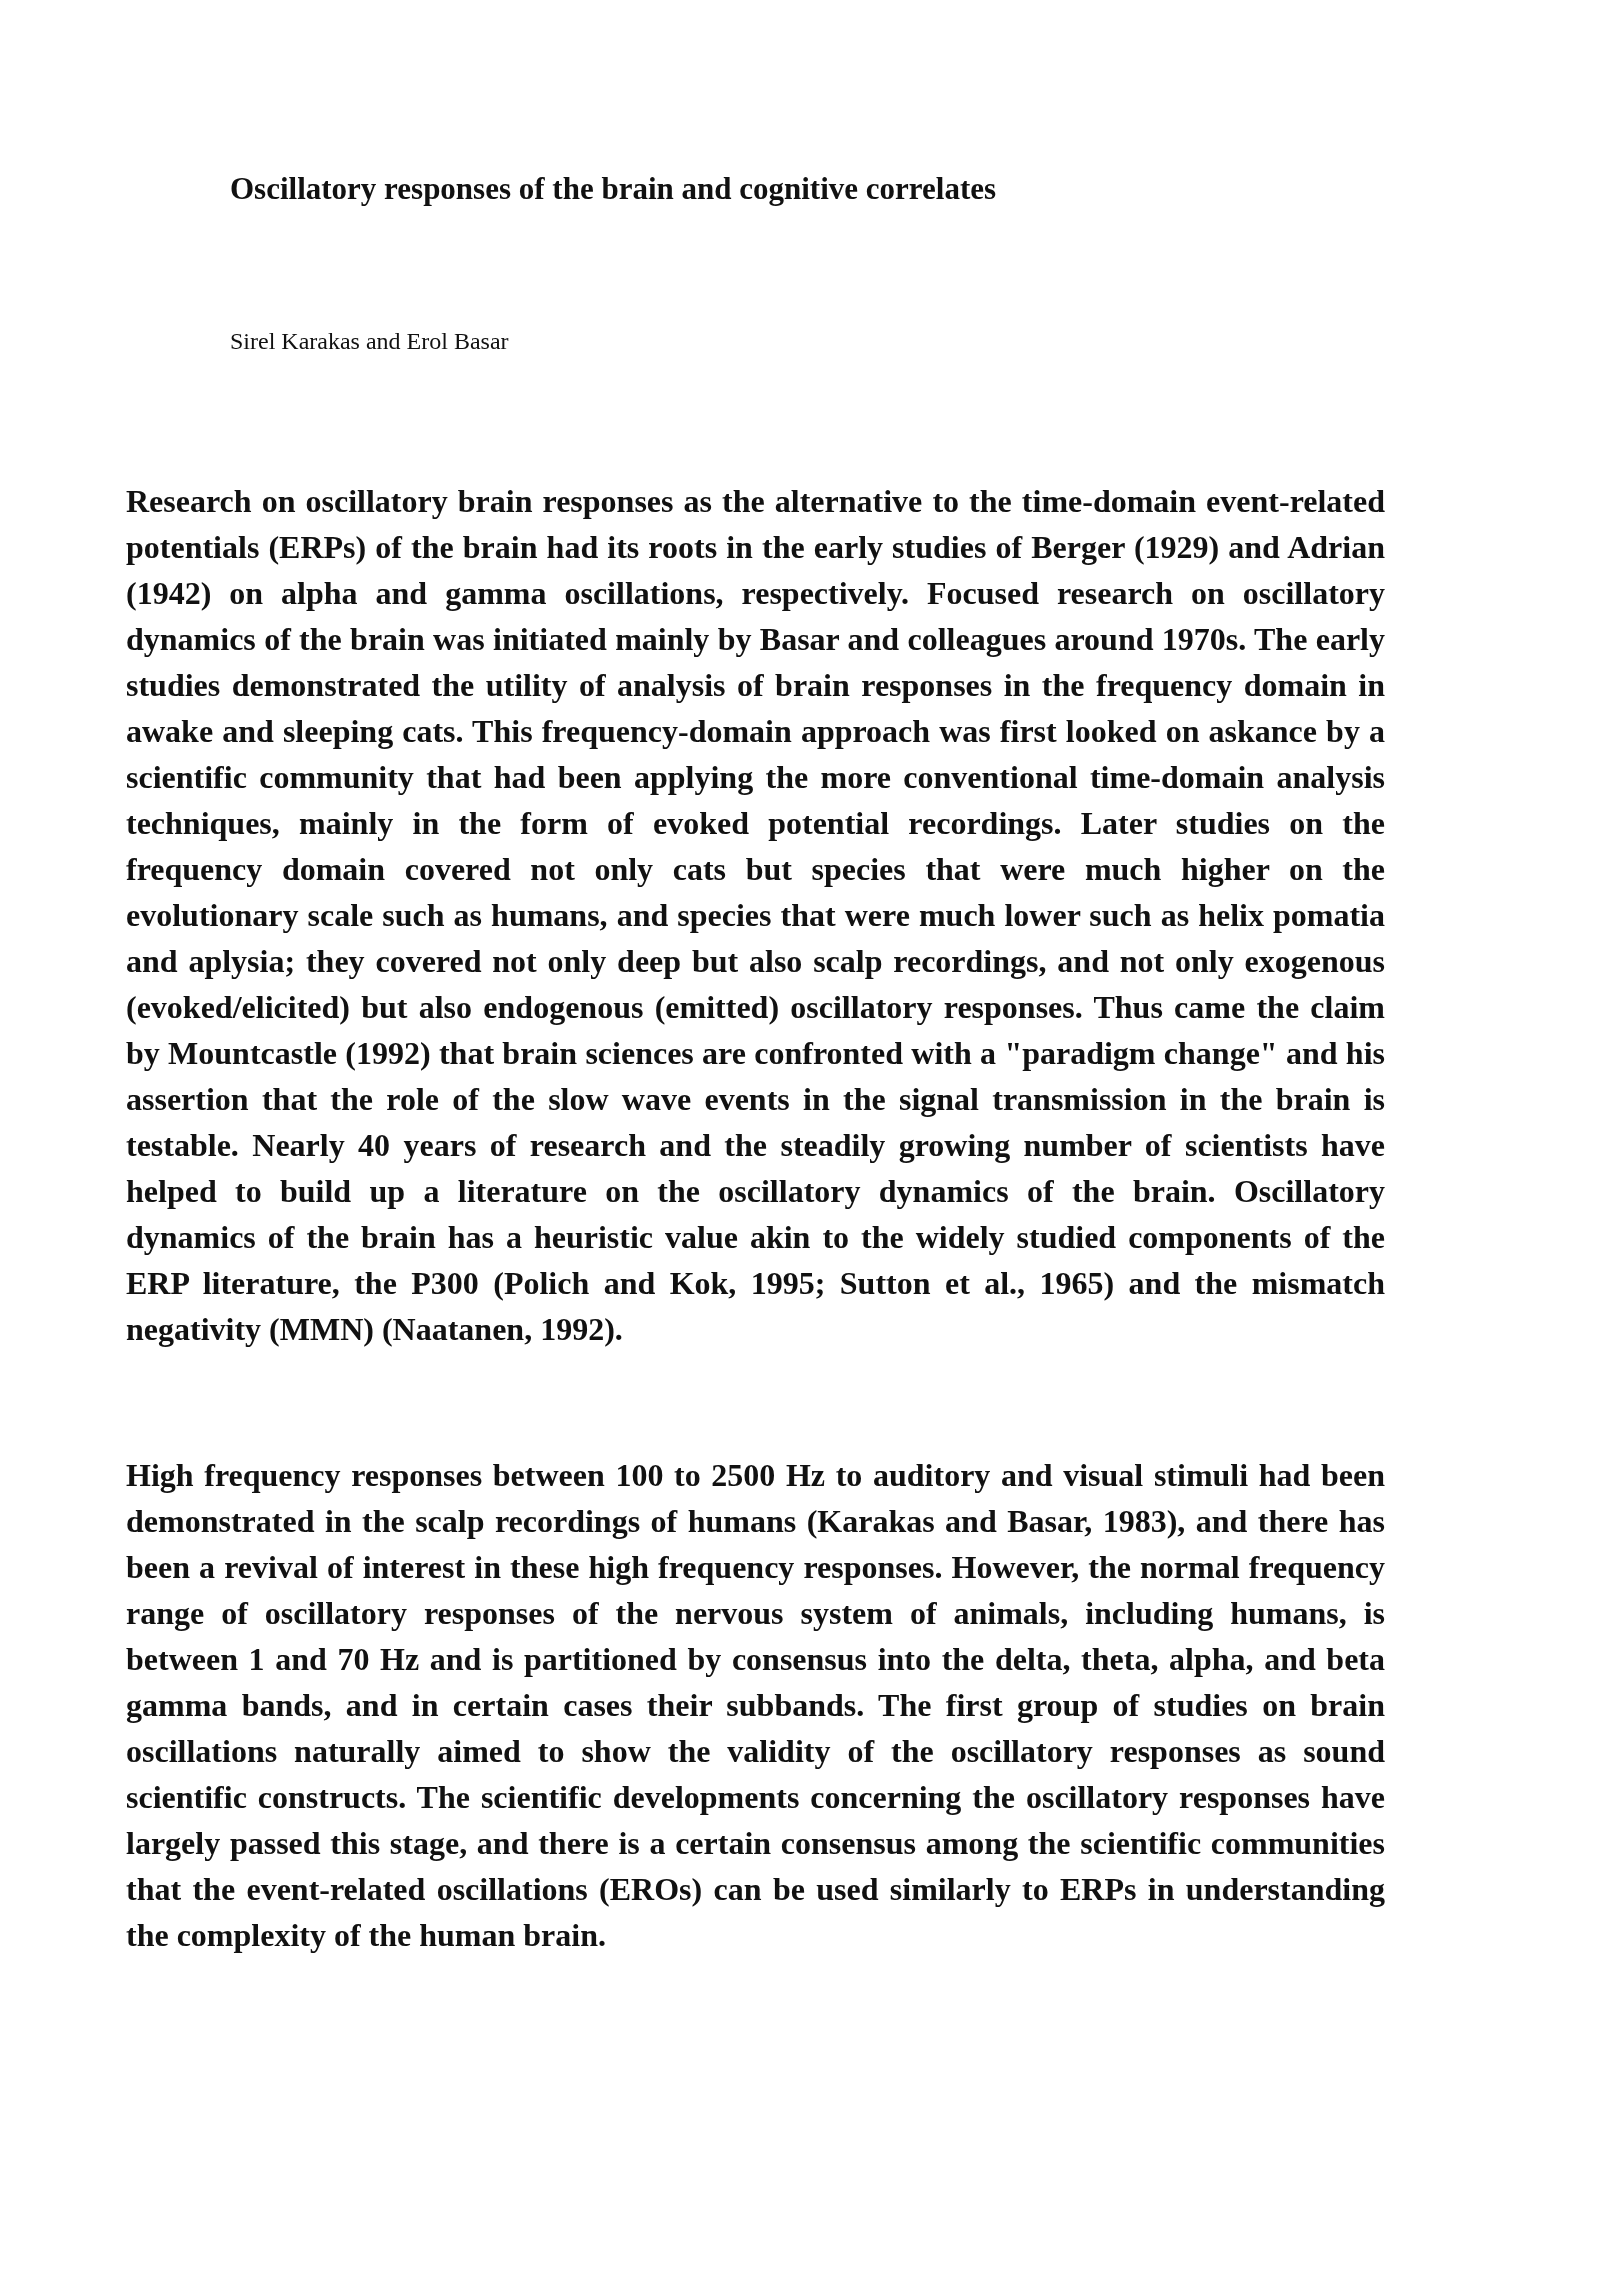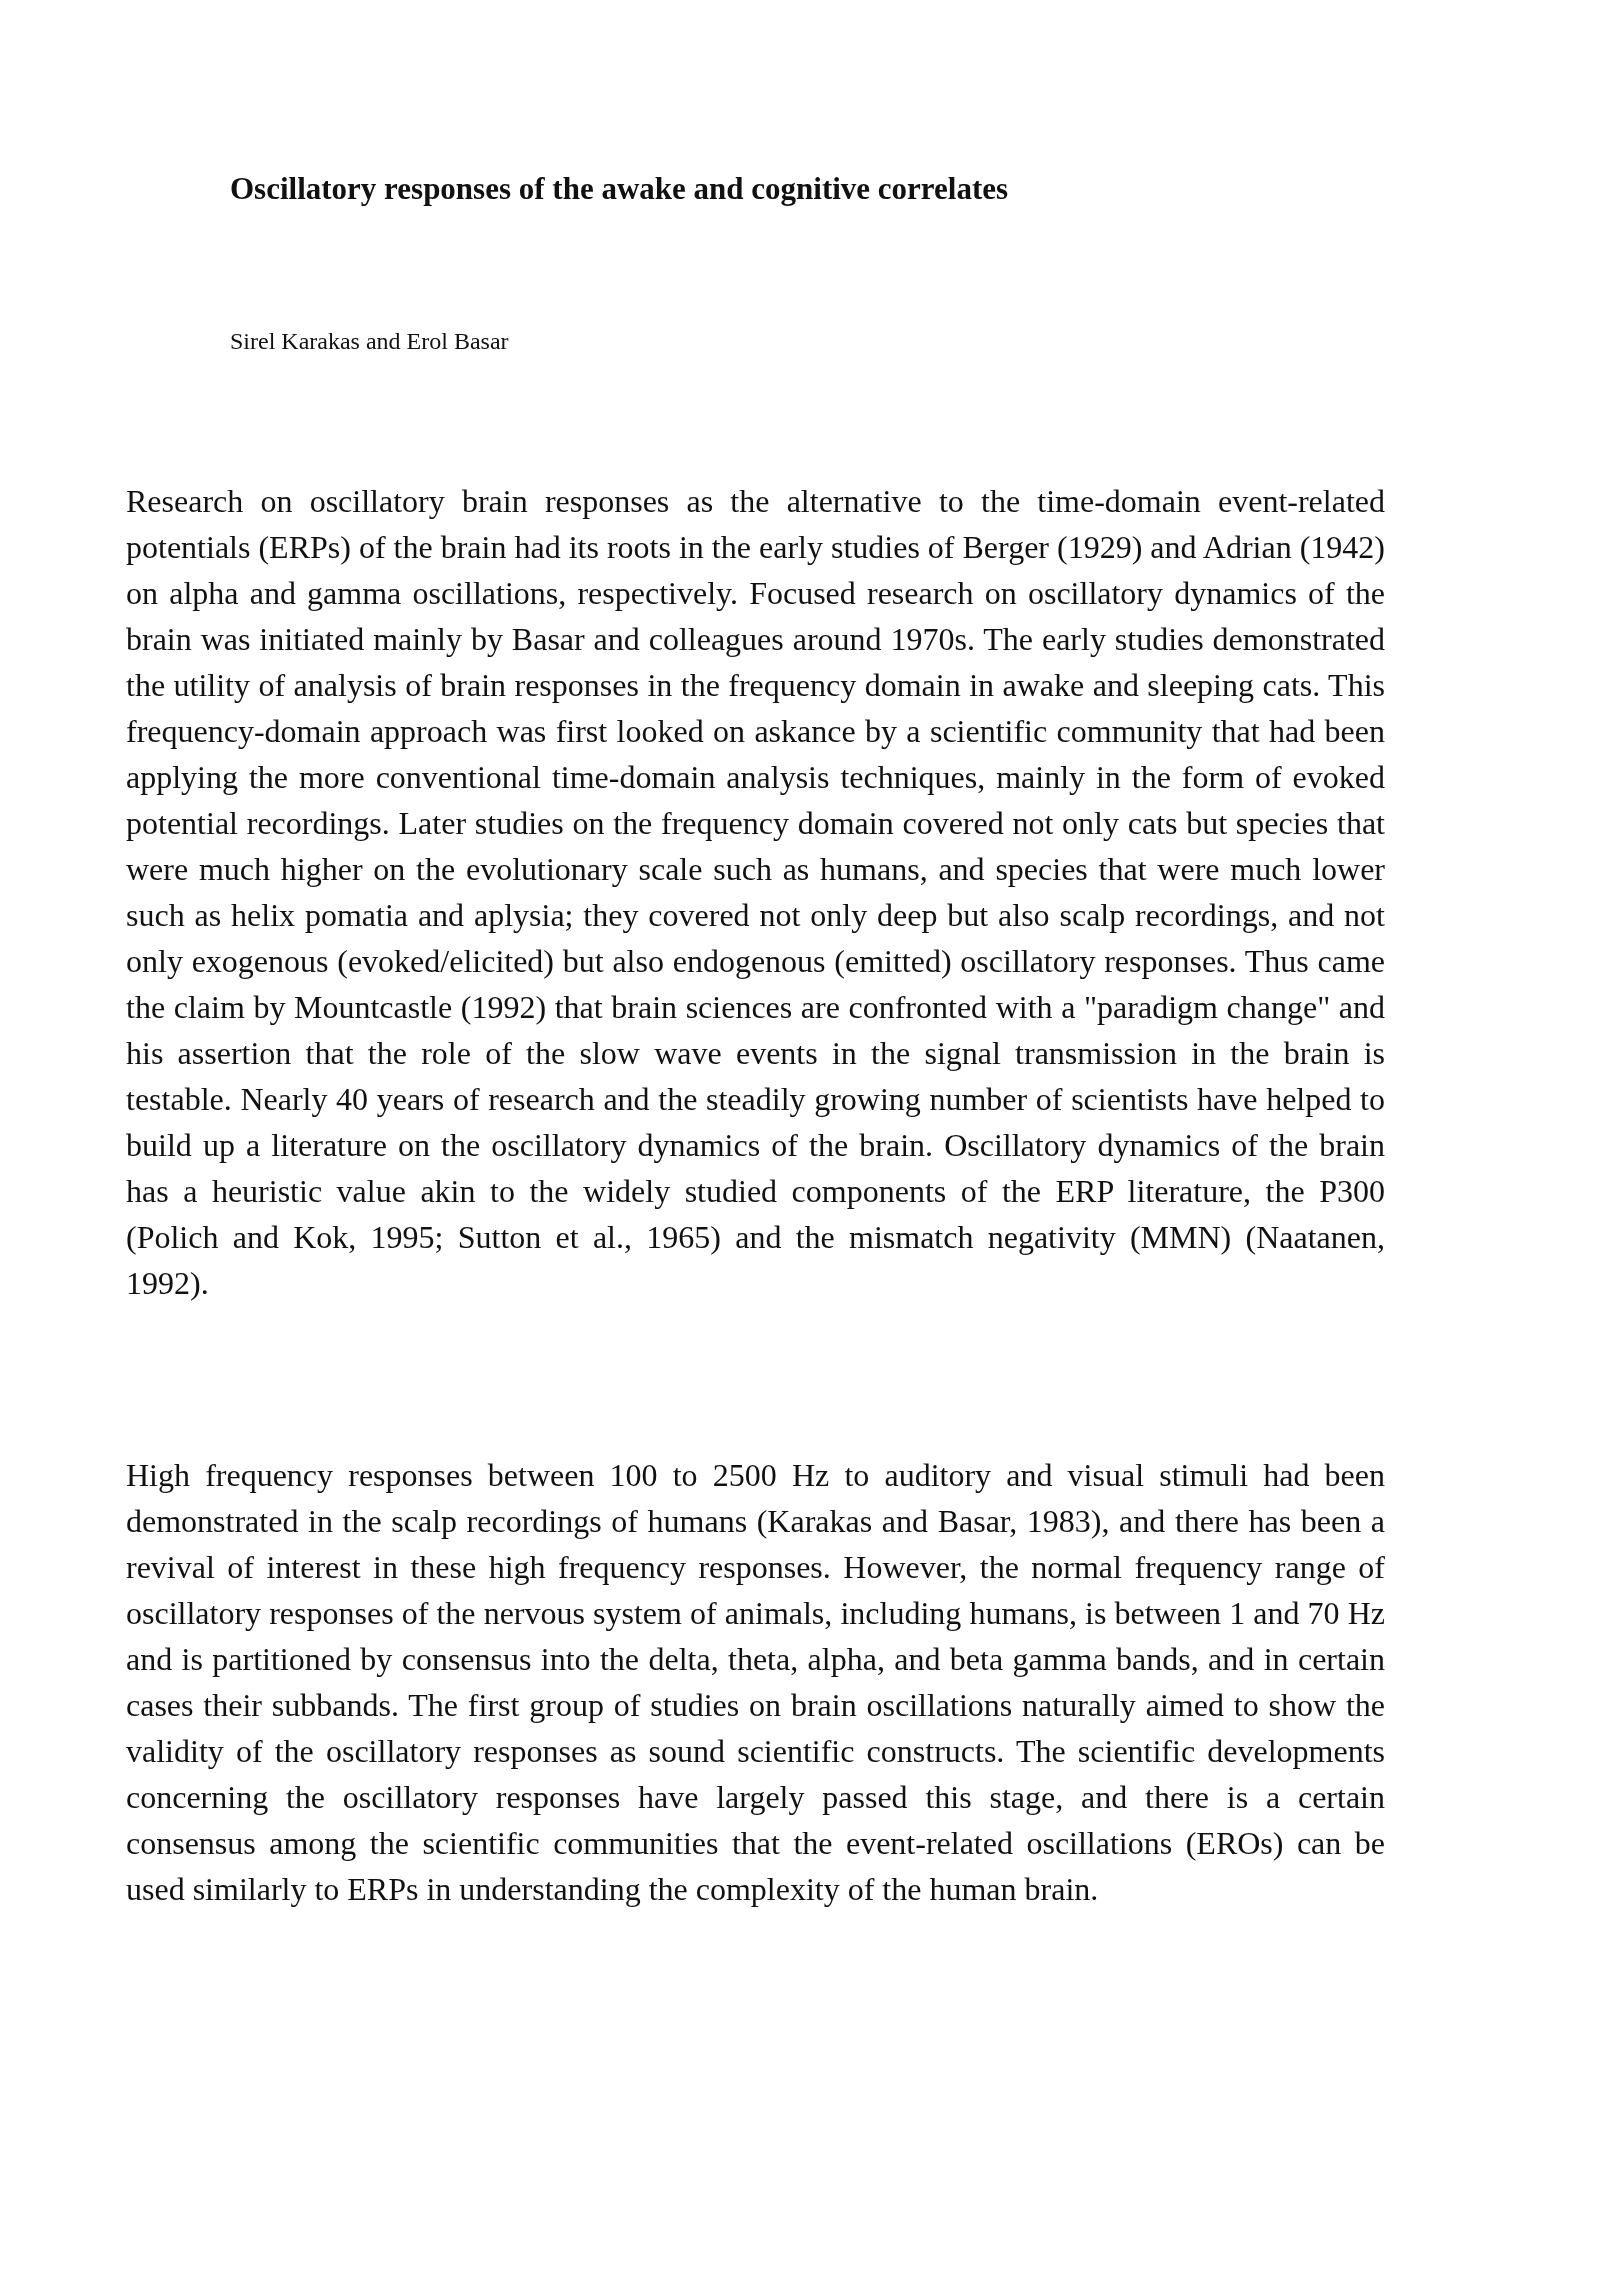--- a/index.html
+++ b/index.html
@@ -1,26 +1,26 @@
 <!DOCTYPE html>
 <html style="font-size:11px"><head>
 <meta charset="utf-8">
 <style>
   html, body { margin:0; padding:0; background:#ffffff; }
   body { width:1616px; height:2295px; position:relative; overflow:hidden;
          font-family:"Liberation Serif", serif; color:#111; }
   .title { position:absolute; left:230px; top:171px; font-size:31px; font-weight:bold; white-space:nowrap; }
   .authors { position:absolute; left:230px; top:328px; font-size:24px; white-space:nowrap; }
   .body { position:absolute; left:126px; width:1259px; font-size:32px; line-height:46px;
-          text-align:justify; margin:0; }
+          text-align:justify; margin:0;font-weight:bold; }
   #p1 { top:478px; }
   #p2 { top:1452px; }
 </style>
 </head>
 <body>
 
 <div>
-  <div class="title">Oscillatory responses of the awake and cognitive correlates</div>
+  <div class="title">Oscillatory responses of the brain and cognitive correlates</div>
   <div class="authors">Sirel Karakas and Erol Basar</div>
   <p class="body" id="p1">Research on oscillatory brain responses as the alternative to the time-domain event-related potentials (ERPs) of the brain had its roots in the early studies of Berger (1929) and Adrian (1942) on alpha and gamma oscillations, respectively. Focused research on oscillatory dynamics of the brain was initiated mainly by Basar and colleagues around 1970s. The early studies demonstrated the utility of analysis of brain responses in the frequency domain in awake and sleeping cats. This frequency-domain approach was first looked on askance by a scientific community that had been applying the more conventional time-domain analysis techniques, mainly in the form of evoked potential recordings. Later studies on the frequency domain covered not only cats but species that were much higher on the evolutionary scale such as humans, and species that were much lower such as helix pomatia and aplysia; they covered not only deep but also scalp recordings, and not only exogenous (evoked/elicited) but also endogenous (emitted) oscillatory responses. Thus came the claim by Mountcastle (1992) that brain sciences are confronted with a "paradigm change" and his assertion that the role of the slow wave events in the signal transmission in the brain is testable. Nearly 40 years of research and the steadily growing number of scientists have helped to build up a literature on the oscillatory dynamics of the brain. Oscillatory dynamics of the brain has a heuristic value akin to the widely studied components of the ERP literature, the P300 (Polich and Kok, 1995; Sutton et al., 1965) and the mismatch negativity (MMN) (Naatanen, 1992).</p>
   <p class="body" id="p2">High frequency responses between 100 to 2500 Hz to auditory and visual stimuli had been demonstrated in the scalp recordings of humans (Karakas and Basar, 1983), and there has been a revival of interest in these high frequency responses. However, the normal frequency range of oscillatory responses of the nervous system of animals, including humans, is between 1 and 70 Hz and is partitioned by consensus into the delta, theta, alpha, and beta gamma bands, and in certain cases their subbands. The first group of studies on brain oscillations naturally aimed to show the validity of the oscillatory responses as sound scientific constructs. The scientific developments concerning the oscillatory responses have largely passed this stage, and there is a certain consensus among the scientific communities that the event-related oscillations (EROs) can be used similarly to ERPs in understanding the complexity of the human brain.</p>
 </div>
 
 
 </body></html>

